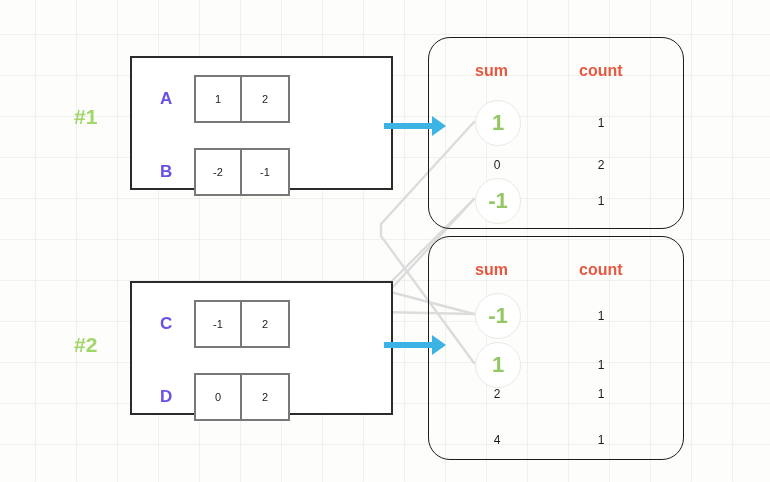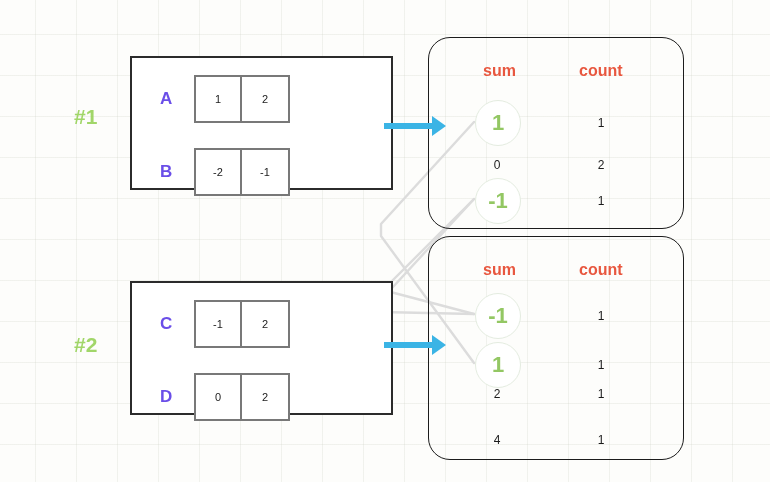--- a/index.html
+++ b/index.html
@@ -103,21 +103,21 @@
     top: 24px;
     width: 100%;
     height: 22px;
   }
   .col-head {
     position: absolute;
     color: #e8573f;
     font-size: 16px;
     font-weight: bold;
   }
-  .col-head.sum   { left: 54px; }
+  .col-head.sum   { left: 46px; }
   .col-head.count { left: 150px; text-align: center; }
 
   .val {
     position: absolute;
     font-size: 12px;
     color: #1b1b1b;
     text-align: center;
     width: 40px;
   }
   .val.sum-col   { left: 48px; }

